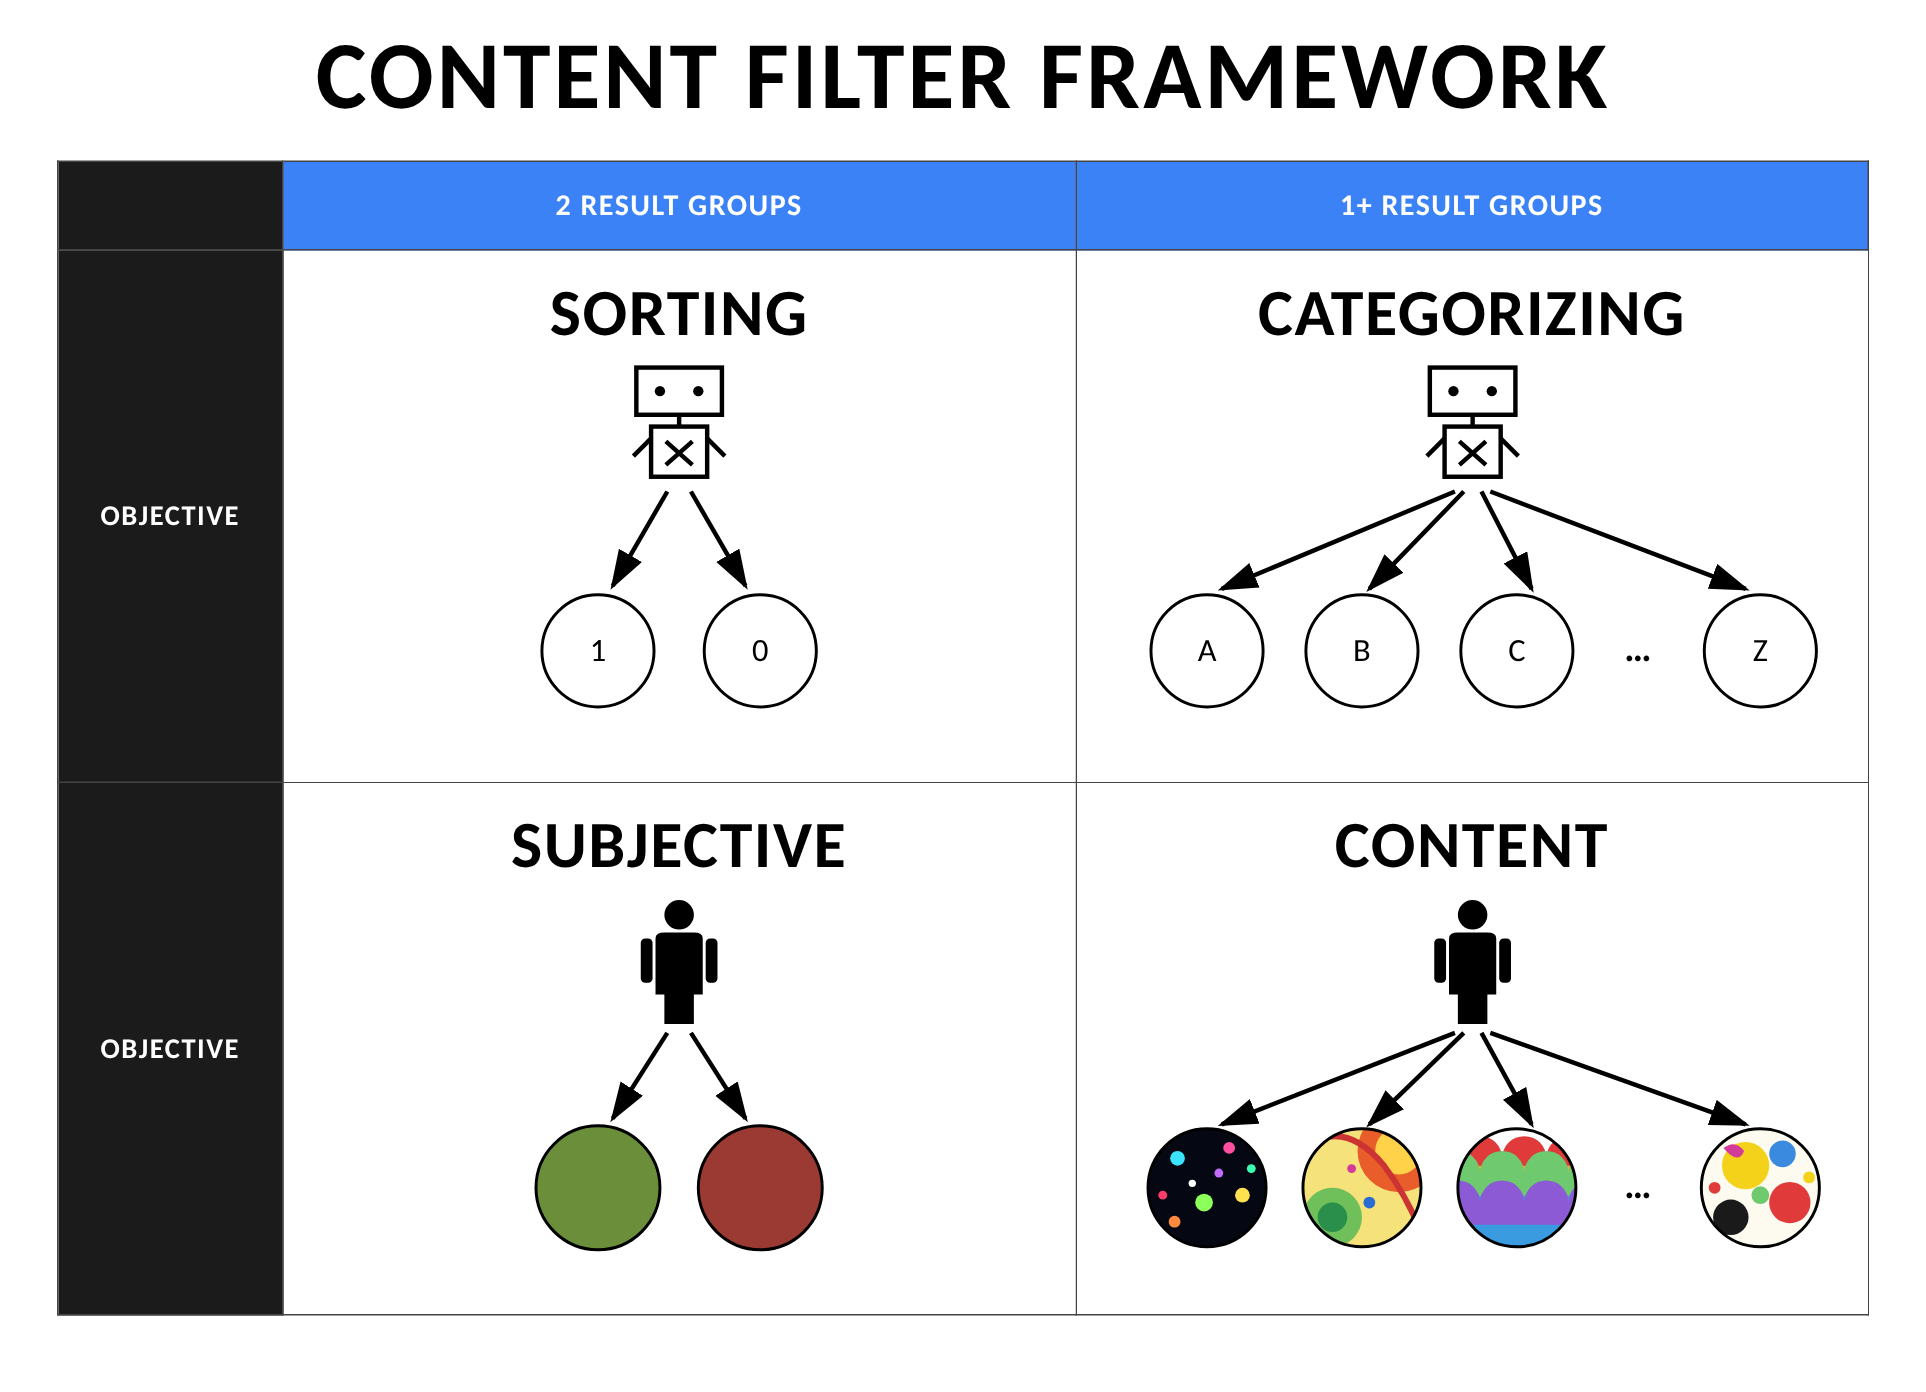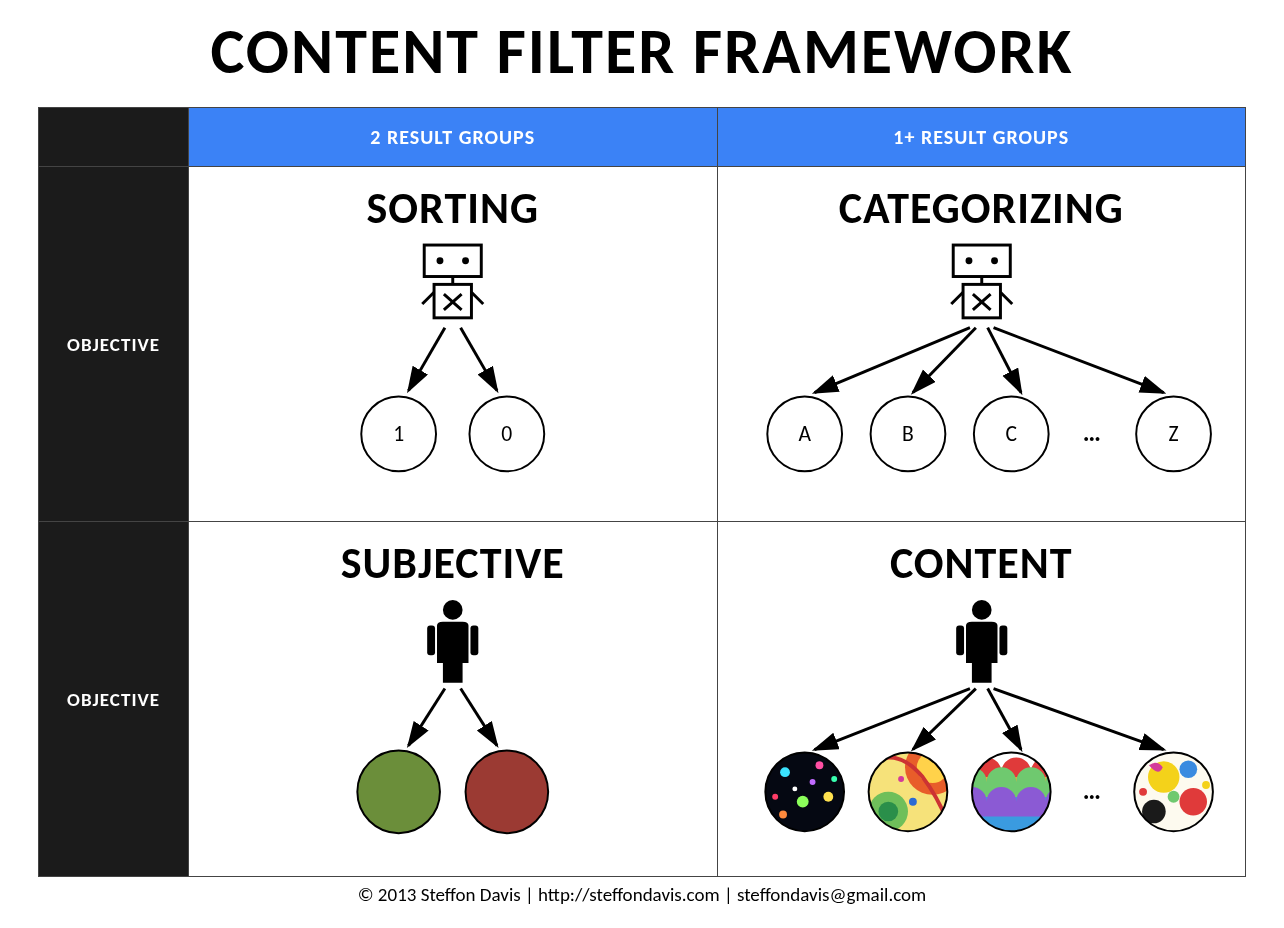--- a/index.html
+++ b/index.html
@@ -297,15 +297,14 @@
               <circle cx="488" cy="188" r="4" fill="#f4d21a"></circle>
               <circle cx="424" cy="195" r="4" fill="#e03a3a"></circle>
             </g>
             <circle cx="455" cy="195" r="40" fill="none" stroke="#000" stroke-width="2"></circle>
           </svg>
         </td>
       </tr>
     </tbody>
   </table>
 
-  <div class="footer">© 2013 Steffon Davis | http://steffondavis.com | steffondavis@gmail.com</div>
 
 </div>
 
 </body></html>

